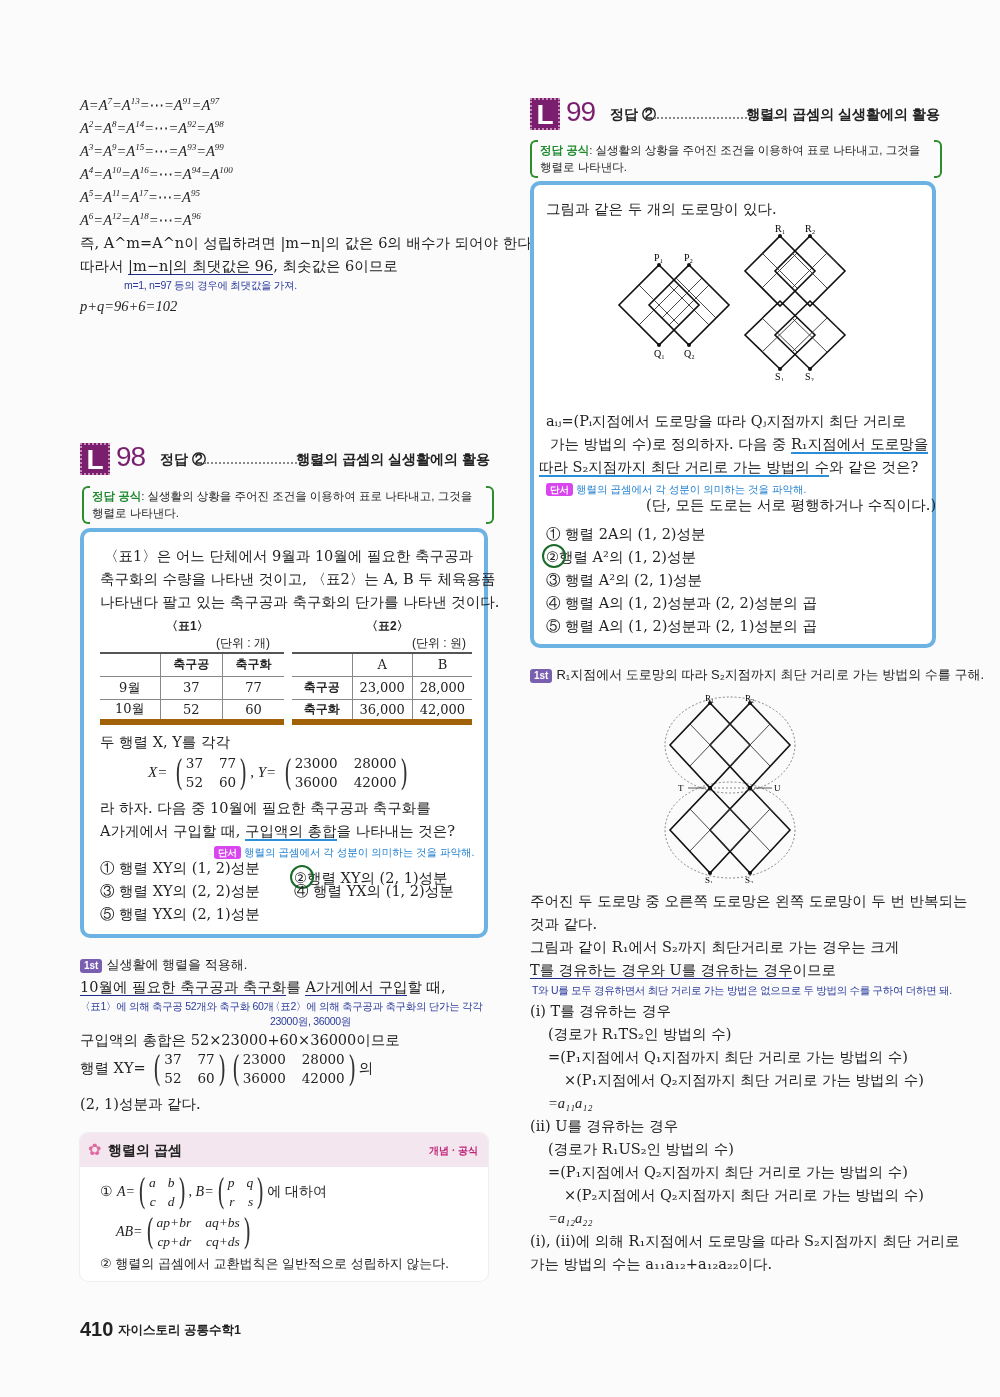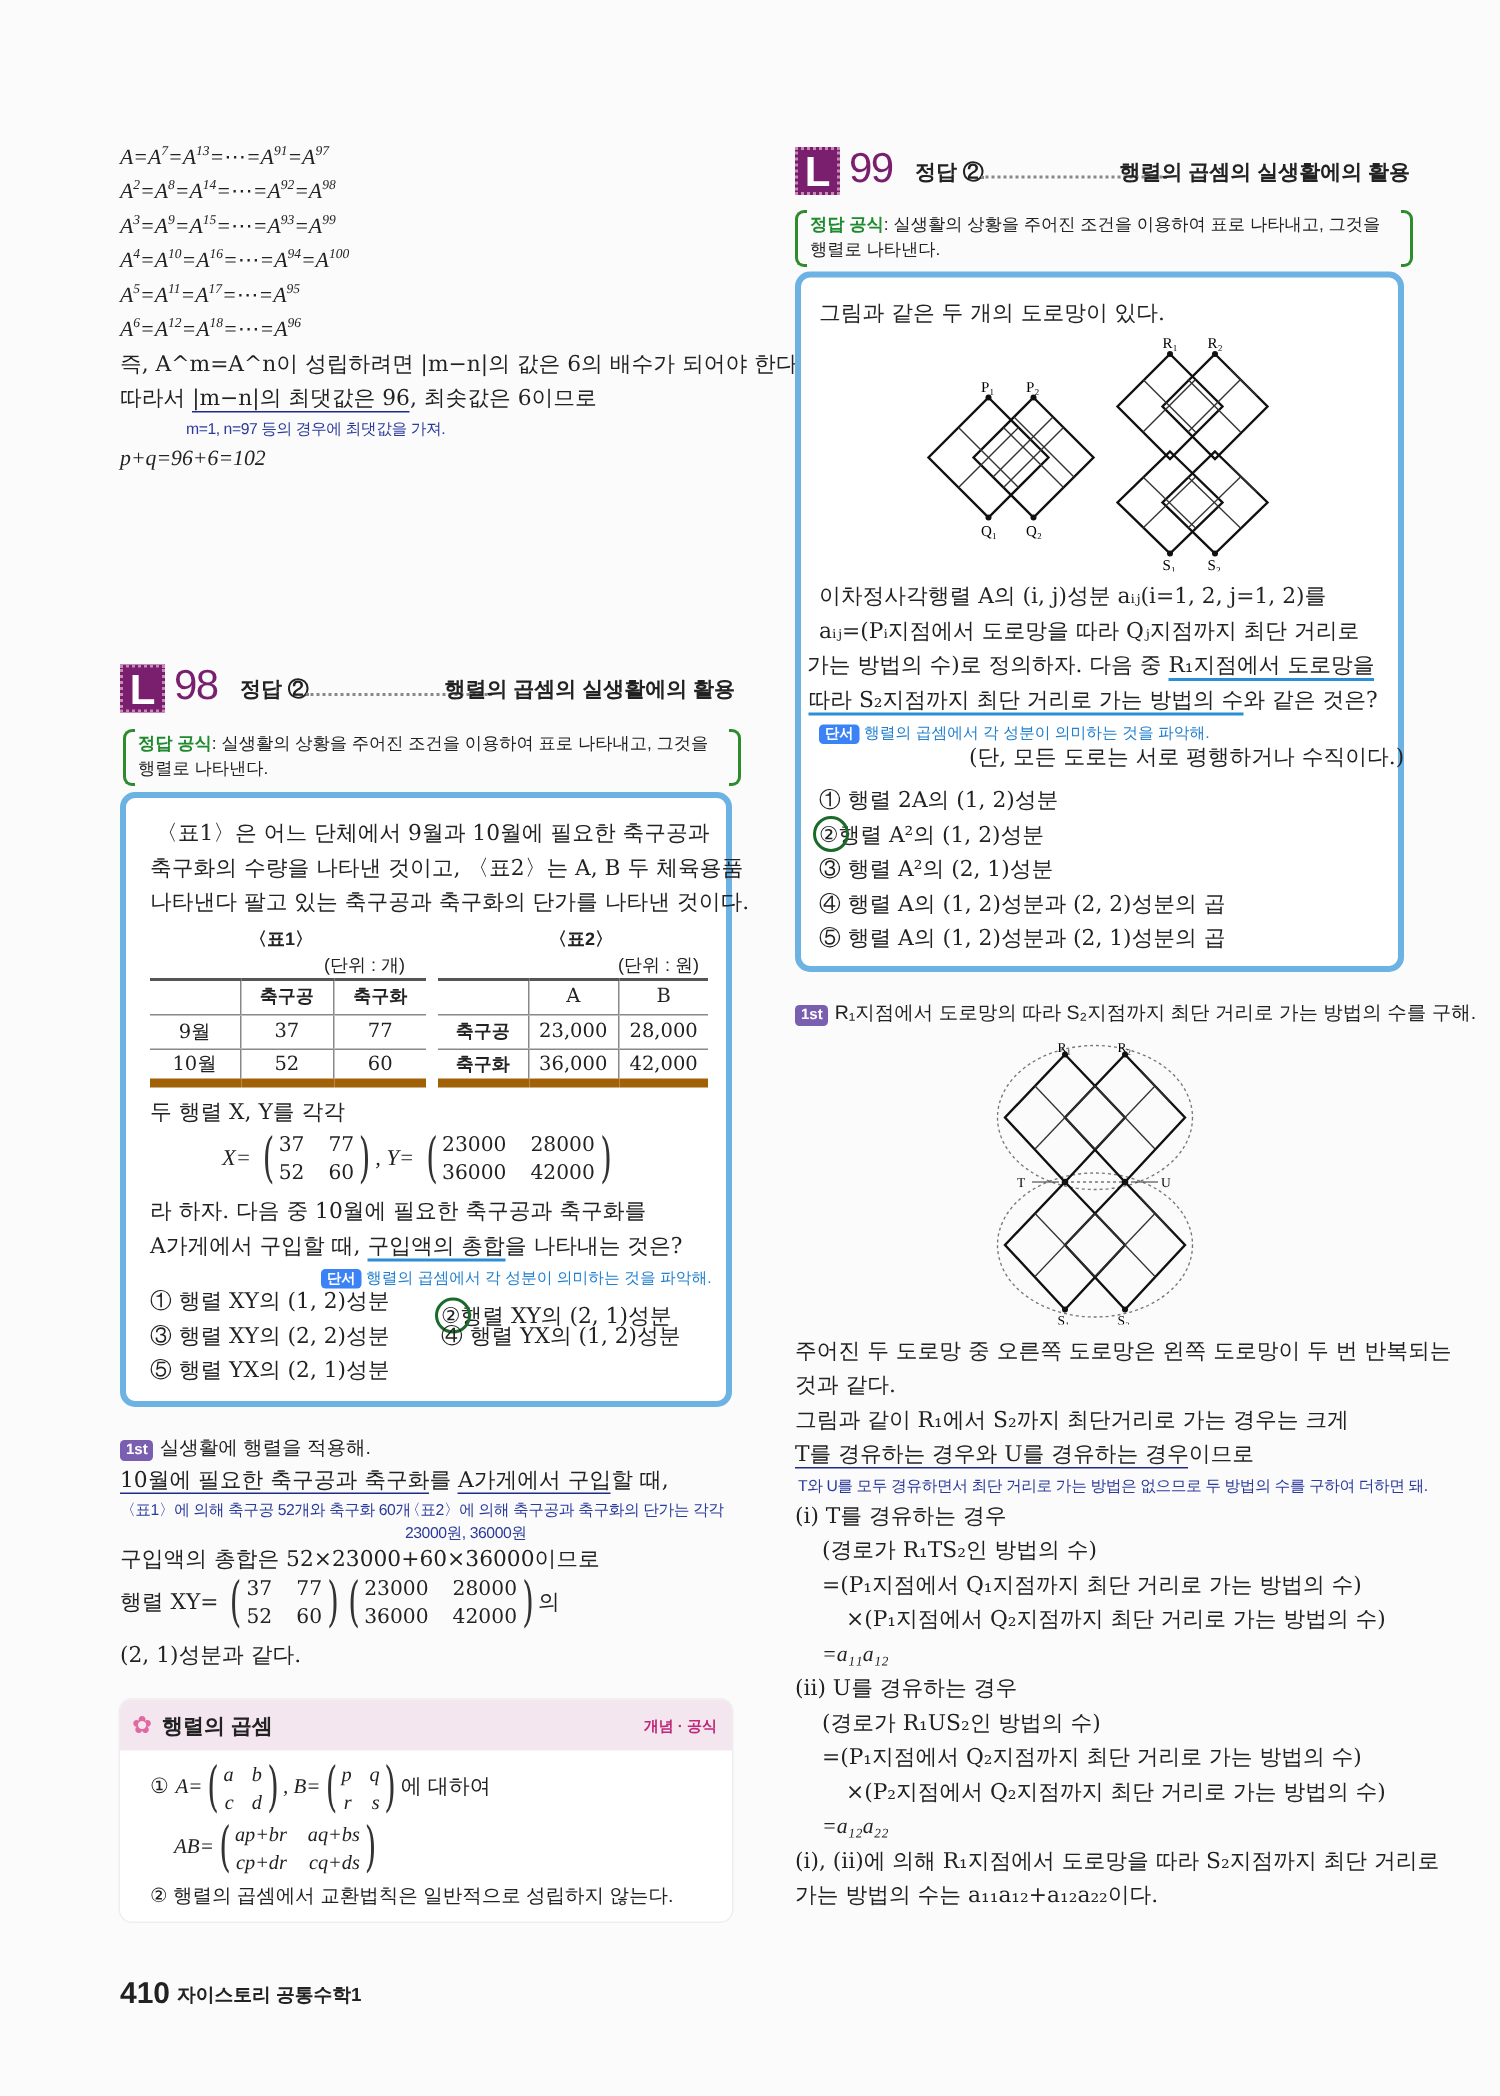--- a/index.html
+++ b/index.html
@@ -32,21 +32,21 @@
   .q-box { position: absolute; border: 4px solid #6cb2e2; border-radius: 10px; background: #fff; }
 
   table.tbl { border-collapse: collapse; font-size: 13px; }
   table.tbl td { height: 23px; text-align: center; border-left: 1px solid #888; border-bottom: 1px solid #888; }
   table.tbl tr td:first-child { border-left: none; }
   table.tbl tr:first-child td { border-top: 2px solid #555; }
   table.tbl tr:last-child td { border-bottom: 6px solid #a16207; }
   .hd { font-family: "Liberation Sans", sans-serif; font-weight: bold; font-size: 12px; }
 
   .badge-1st { display: inline-block; background: #7a5fb0; color: #fff; font-family: "Liberation Sans", sans-serif; font-weight: bold; font-size: 10px; padding: 0 4px; border-radius: 3px; line-height: 14px; margin-right: 4px; }
-  .badge-hint { display: inline-block; background: #3b82f6; color: #fff; font-family: "Liberation Sans", sans-serif; font-weight: bold; font-size: 9.5px; padding: 0 4px; border-radius: 3px; line-height: 13px; margin-right: 3px; }
+  .badge-hint { display: inline-block; background: #d946ef; color: #fff; font-family: "Liberation Sans", sans-serif; font-weight: bold; font-size: 9.5px; padding: 0 4px; border-radius: 3px; line-height: 13px; margin-right: 3px; }
   .hint-text { color: #1f7fd0; font-family: "Liberation Sans", sans-serif; font-size: 10.5px; }
   .circled { display: inline-block; position: relative; }
   .circled.marked::after { content: ""; position: absolute; left: -4px; top: -3px; width: 20px; height: 20px; border: 2px solid #1a6b2a; border-radius: 50%; }
 
   .mat { display: inline-flex; align-items: center; vertical-align: middle; }
   .paren { font-size: 36px; font-weight: 100; line-height: 1; transform: scaleX(0.55); display: inline-block; color: #333; }
   .mat-body { display: inline-grid; grid-template-columns: auto auto; column-gap: 16px; font-size: 13.5px; line-height: 19px; text-align: right; }
 
   .concept { position: absolute; left: 80px; top: 1133px; width: 408px; height: 148px; background: #fff; border-radius: 8px; box-shadow: 0 0 0 1px #eee; }
   .concept-head { height: 34px; background: #f4e6ee; border-radius: 8px 8px 0 0; position: relative; }
@@ -315,23 +315,22 @@
         <circle cx="198" cy="15" r="2"></circle>
         <circle cx="168" cy="148" r="2"></circle>
         <circle cx="198" cy="148" r="2"></circle>
       </g>
     <text x="163" y="11" font-size="10" font-family="Liberation Serif, serif">R₁</text>
     <text x="193" y="11" font-size="10" font-family="Liberation Serif, serif">R₂</text>
     <text x="163" y="159" font-size="10" font-family="Liberation Serif, serif">S₁</text>
     <text x="193" y="159" font-size="10" font-family="Liberation Serif, serif">S₂</text>
   </svg>
 
-  <div class="line" style="left:12px;top:203px;">이차정사각행렬 A의 (i, j)성분 aᵢⱼ(i=1, 2, j=1, 2)를</div>
   <div class="line" style="left:12px;top:226px;">aᵢⱼ=(Pᵢ지점에서 도로망을 따라 Qⱼ지점까지 최단 거리로</div>
-  <div class="line" style="left:4px;top:249px;">
+  <div class="line" style="left:16px;top:249px;">
     <span>가는 방법의 수)로 정의하자. 다음 중 </span><span class="ul-blue">R₁지점에서 도로망을</span>
   </div>
   <div class="line" style="left:5px;top:272px;text-align:right;">
     <span class="ul-blue">따라 S₂지점까지 최단 거리로 가는 방법의 수</span><span>와 같은 것은?</span>
   </div>
   <div class="abs" style="left:12px;top:295px;white-space:nowrap;">
     <span class="badge-hint">단서</span><span class="hint-text">행렬의 곱셈에서 각 성분이 의미하는 것을 파악해.</span>
   </div>
   <div class="line" style="left:112px;top:310px;">(단, 모든 도로는 서로 평행하거나 수직이다.)</div>
   <div class="line" style="left:12px;top:339px;"><span>①</span> <span>행렬 2A의 (1, 2)성분</span></div>

